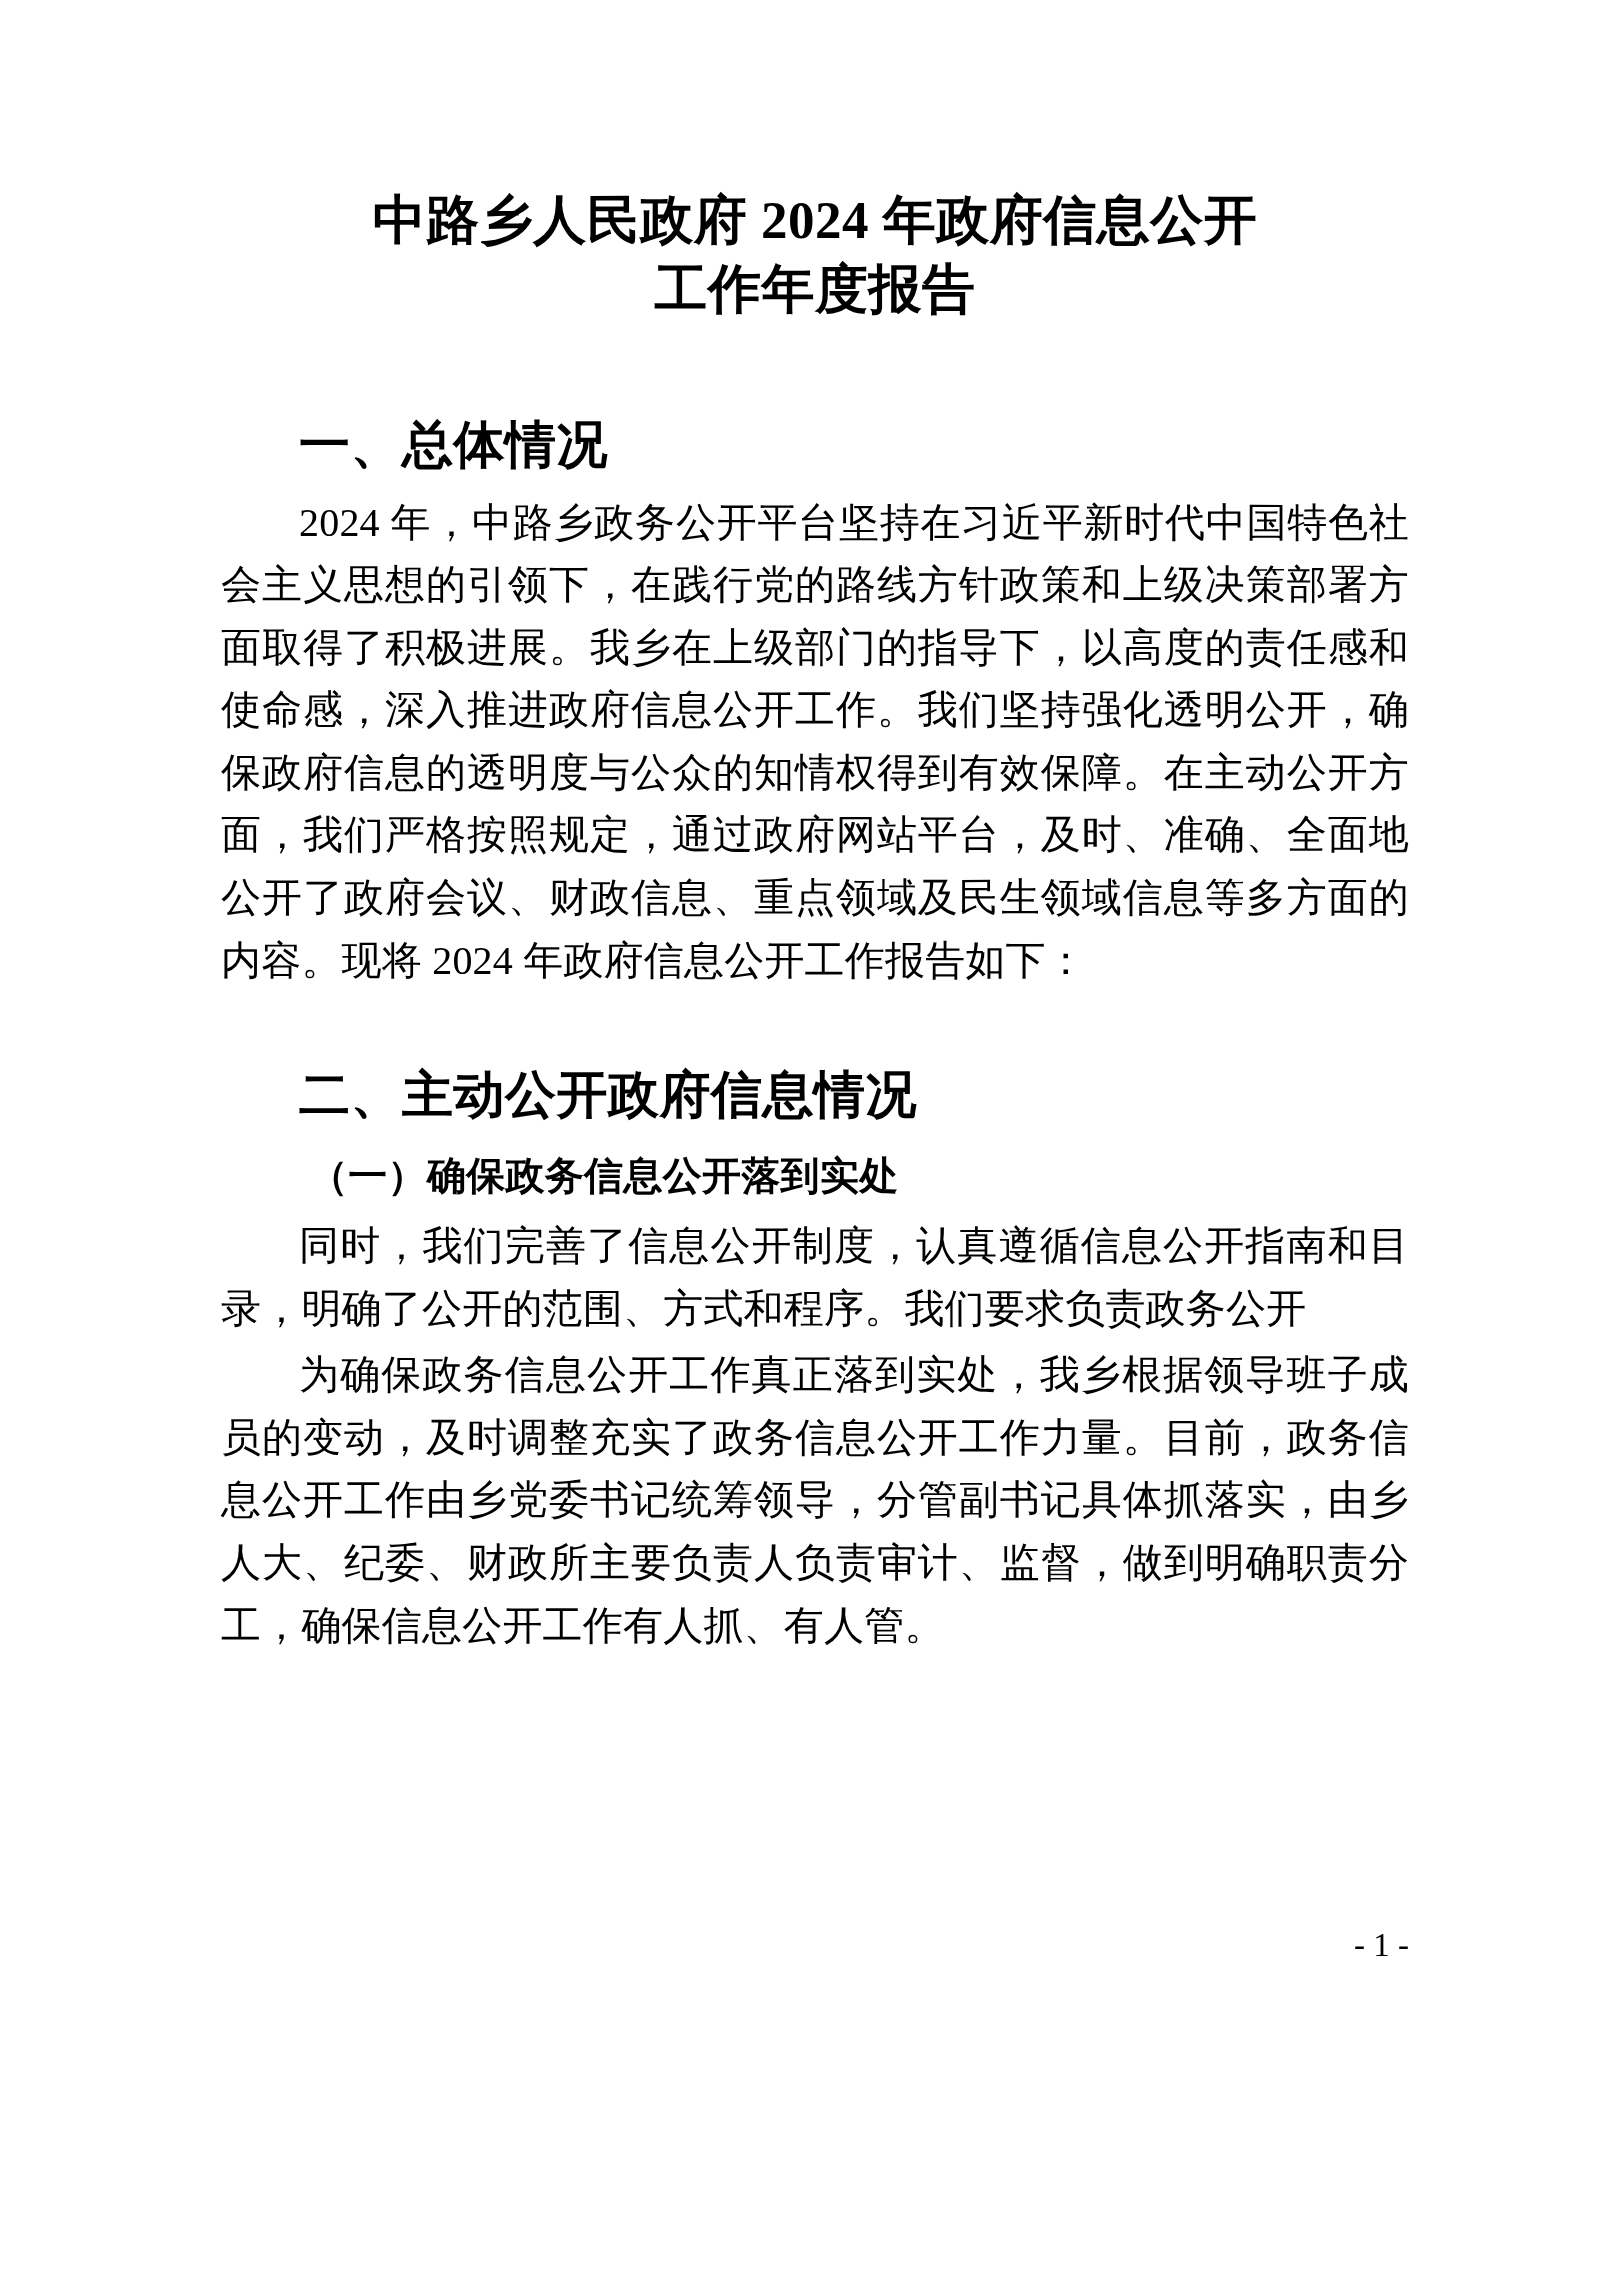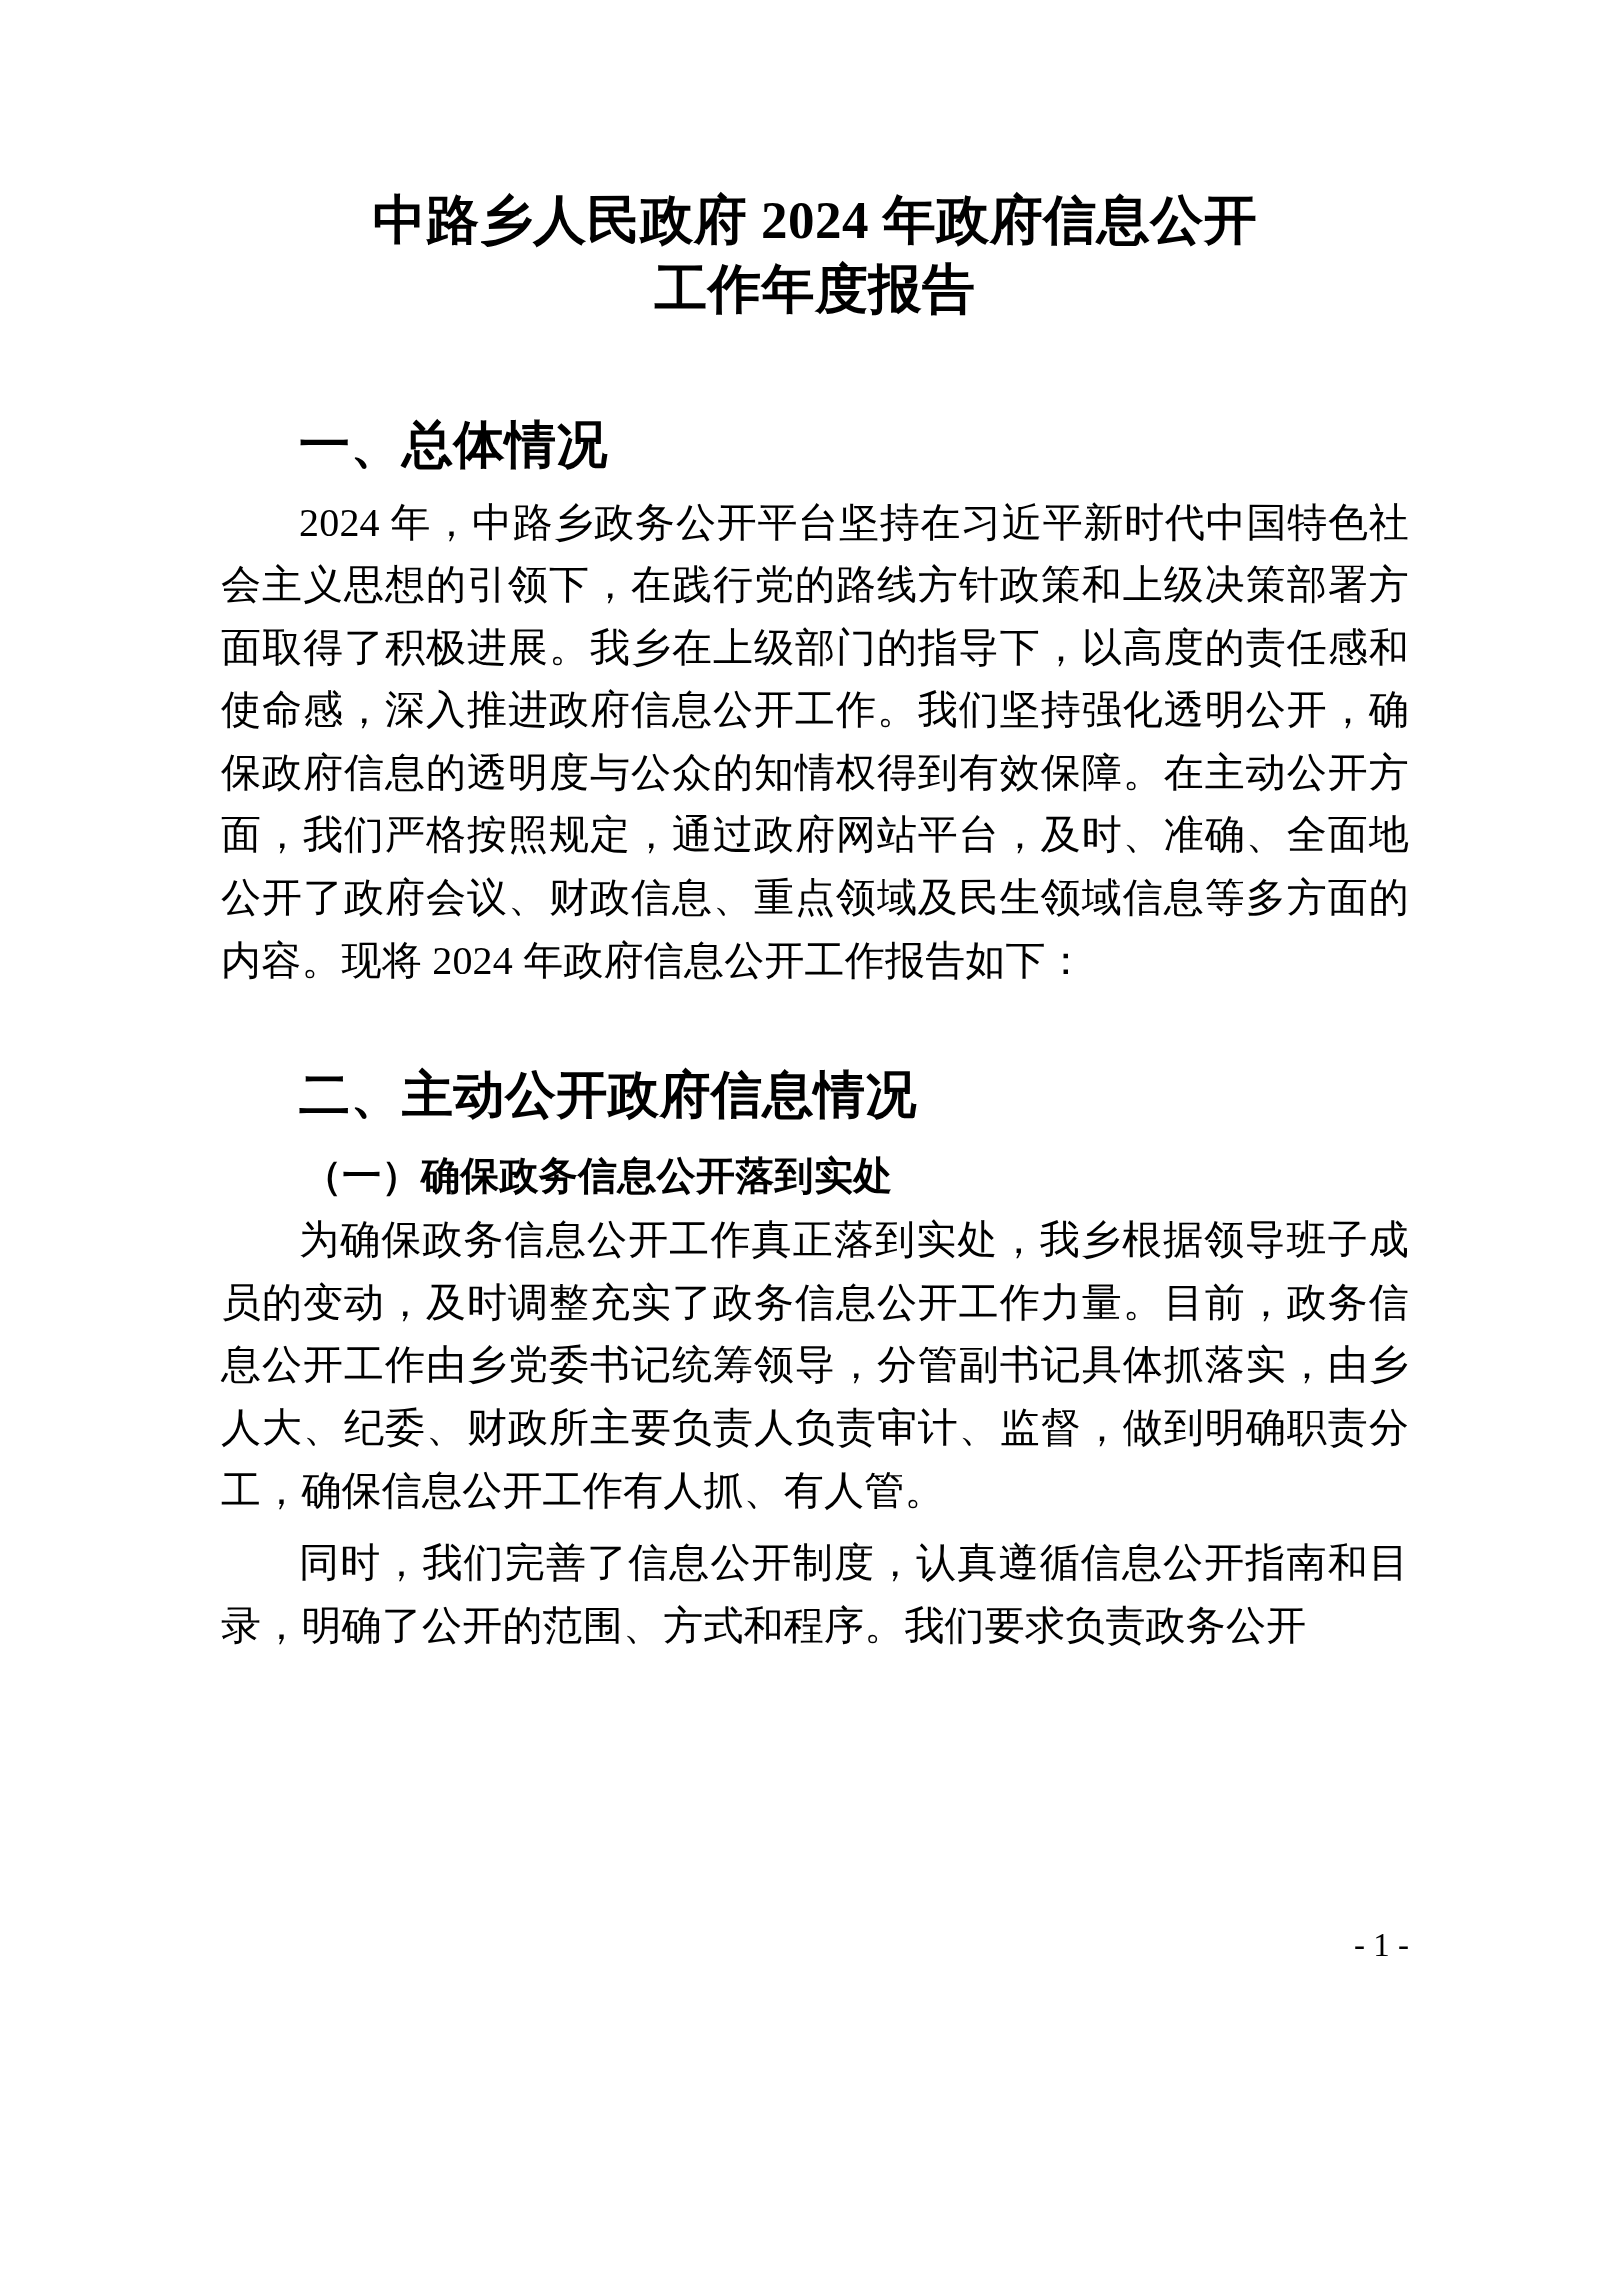--- a/index.html
+++ b/index.html
@@ -53,21 +53,21 @@
   }
   .section-heading.first {
     margin-top: 84px;
   }
   .section-heading.gap-before {
     margin-top: 66px;
   }
 
   
   .sub-heading {
-    margin: 4px;
+    margin: 10px;
     margin-top: 13.7px;
     font-family: "Liberation Serif", "DejaVu Serif", serif;
     font-size: 39px;
     line-height: 1.52;
     text-indent: 78px;
     letter-spacing: 0.3px;
   }
 
   
   .body-par {
@@ -110,22 +110,22 @@
     </h1>
 
     <h2 class="section-heading first">一、总体情况</h2>
 
     <p class="body-par">2024 年，中路乡政务公开平台坚持在习近平新时代中国特色社会主义思想的引领下，在践行党的路线方针政策和上级决策部署方面取得了积极进展。我乡在上级部门的指导下，以高度的责任感和使命感，深入推进政府信息公开工作。我们坚持强化透明公开，确保政府信息的透明度与公众的知情权得到有效保障。在主动公开方面，我们严格按照规定，通过政府网站平台，及时、准确、全面地公开了政府会议、财政信息、重点领域及民生领域信息等多方面的内容。现将 2024 年政府信息公开工作报告如下：</p>
 
     <h2 class="section-heading gap-before">二、主动公开政府信息情况</h2>
 
     <h3 class="sub-heading">（一）确保政务信息公开落到实处</h3>
 
+    <p class="body-par">同时，我们完善了信息公开制度，认真遵循信息公开指南和目录，明确了公开的范围、方式和程序。我们要求负责政务公开</p>
+
     <p class="body-par tight">为确保政务信息公开工作真正落到实处，我乡根据领导班子成员的变动，及时调整充实了政务信息公开工作力量。目前，政务信息公开工作由乡党委书记统筹领导，分管副书记具体抓落实，由乡人大、纪委、财政所主要负责人负责审计、监督，做到明确职责分工，确保信息公开工作有人抓、有人管。</p>
-
-    <p class="body-par">同时，我们完善了信息公开制度，认真遵循信息公开指南和目录，明确了公开的范围、方式和程序。我们要求负责政务公开</p>
 
   </div>
 
   <div class="page-footer">- 1 -</div>
 
 </div>
 
 
 </body></html>

